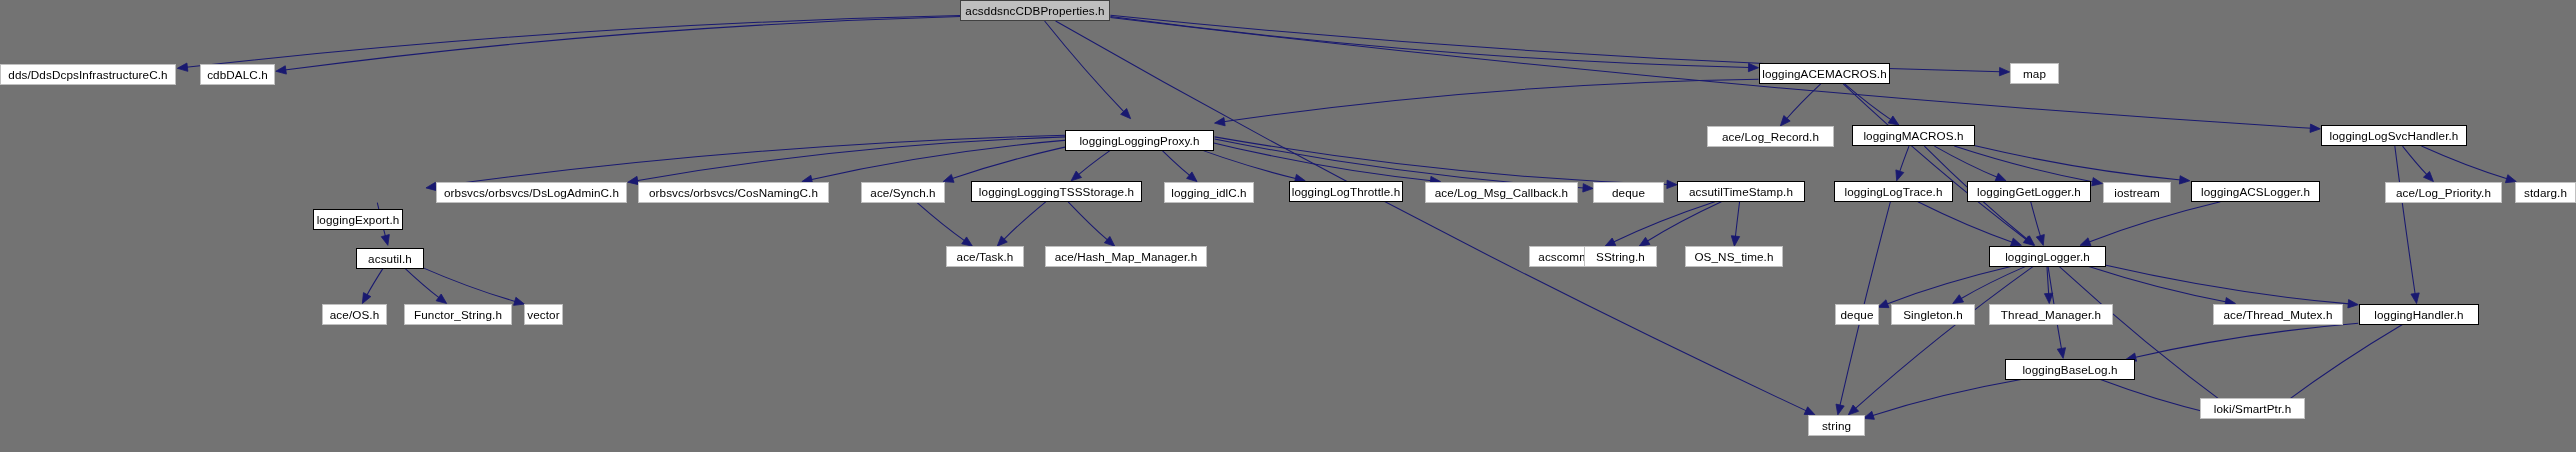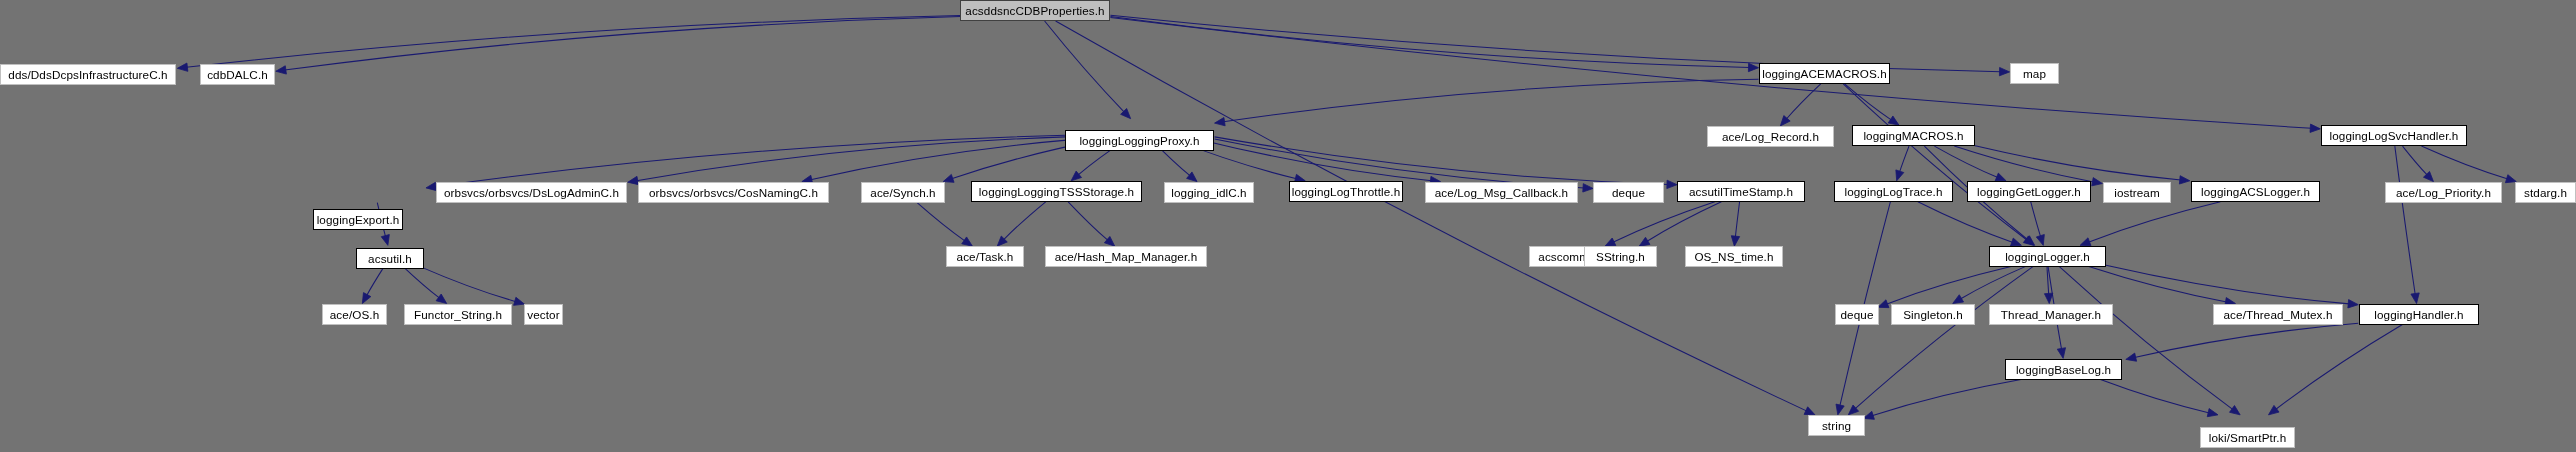--- a/index.html
+++ b/index.html
@@ -197,18 +197,18 @@
       <div class="node" style="left: 1685px; top: 246px; width: 98px;">OS_NS_time.h</div>
       <div class="node bold" style="left: 1989px; top: 246px; width: 117px;">loggingLogger.h</div>
       <div class="node" style="left: 322px; top: 304px; width: 65px;">ace/OS.h</div>
       <div class="node" style="left: 404px; top: 304px; width: 108px;">Functor_String.h</div>
       <div class="node" style="left: 524px; top: 304px; width: 39px;">vector</div>
       <div class="node" style="left: 1835px; top: 304px; width: 44px;">deque</div>
       <div class="node" style="left: 1891px; top: 304px; width: 84px;">Singleton.h</div>
       <div class="node" style="left: 1989px; top: 304px; width: 124px;">Thread_Manager.h</div>
       <div class="node" style="left: 2213px; top: 304px; width: 130px;">ace/Thread_Mutex.h</div>
       <div class="node bold" style="left: 2359px; top: 304px; width: 120px;">loggingHandler.h</div>
-      <div class="node bold" style="left: 2005px; top: 359px; width: 117px;">loggingBaseLog.h</div>
+      <div class="node bold" style="left: 2005px; top: 359px; width: 130px;">loggingBaseLog.h</div>
       <div class="node" style="left: 1808px; top: 415px; width: 57px;">string</div>
-      <div class="node" style="left: 2200px; top: 427px; width: 95px;">loki/SmartPtr.h</div>
+      <div class="node" style="left: 2200px; top: 398px; width: 105px;">loki/SmartPtr.h</div>
     </div>
 </div>
 
 
 </body></html>

